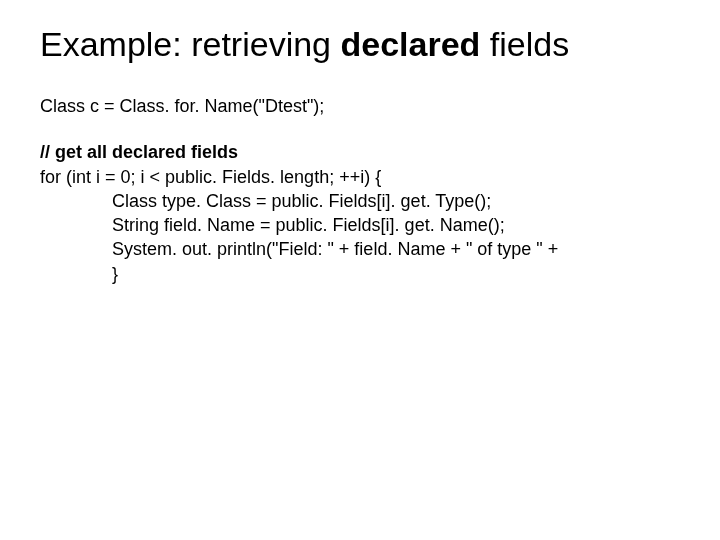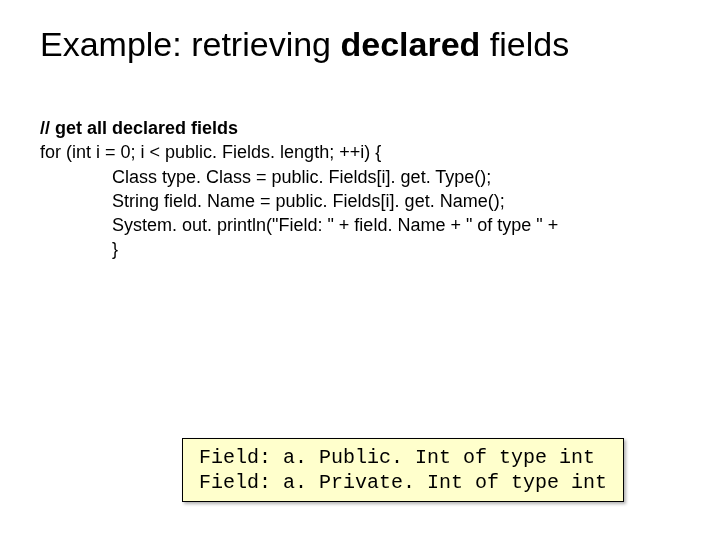--- a/index.html
+++ b/index.html
@@ -63,25 +63,24 @@
 </head>
 <body>
 
 <div class="slide">
 
   <h1 class="title">
     <span>Example: retrieving </span><span class="bold">declared</span><span> fields</span>
   </h1>
 
   <div class="code">
+    <div>Class c = Class. for. Name("Dtest");</div>
     <div class="gap"></div>
     <div class="bold">// get all declared fields</div>
     <div>for (int i = 0; i &lt; public. Fields. length; ++i) {</div>
     <div class="indent1">Class type. Class = public. Fields[i]. get. Type();</div>
     <div class="indent1">String field. Name = public. Fields[i]. get. Name();</div>
     <div class="indent1">System. out. println("Field: " + field. Name + " of type " +</div>
     <div class="indent-brace">}</div>
   </div>
 
-  <div class="output-box"><span>Field: a. Public. Int of type int</span>
-<span>Field: a. Private. Int of type int</span></div>
 
 </div>
 
 </body></html>

